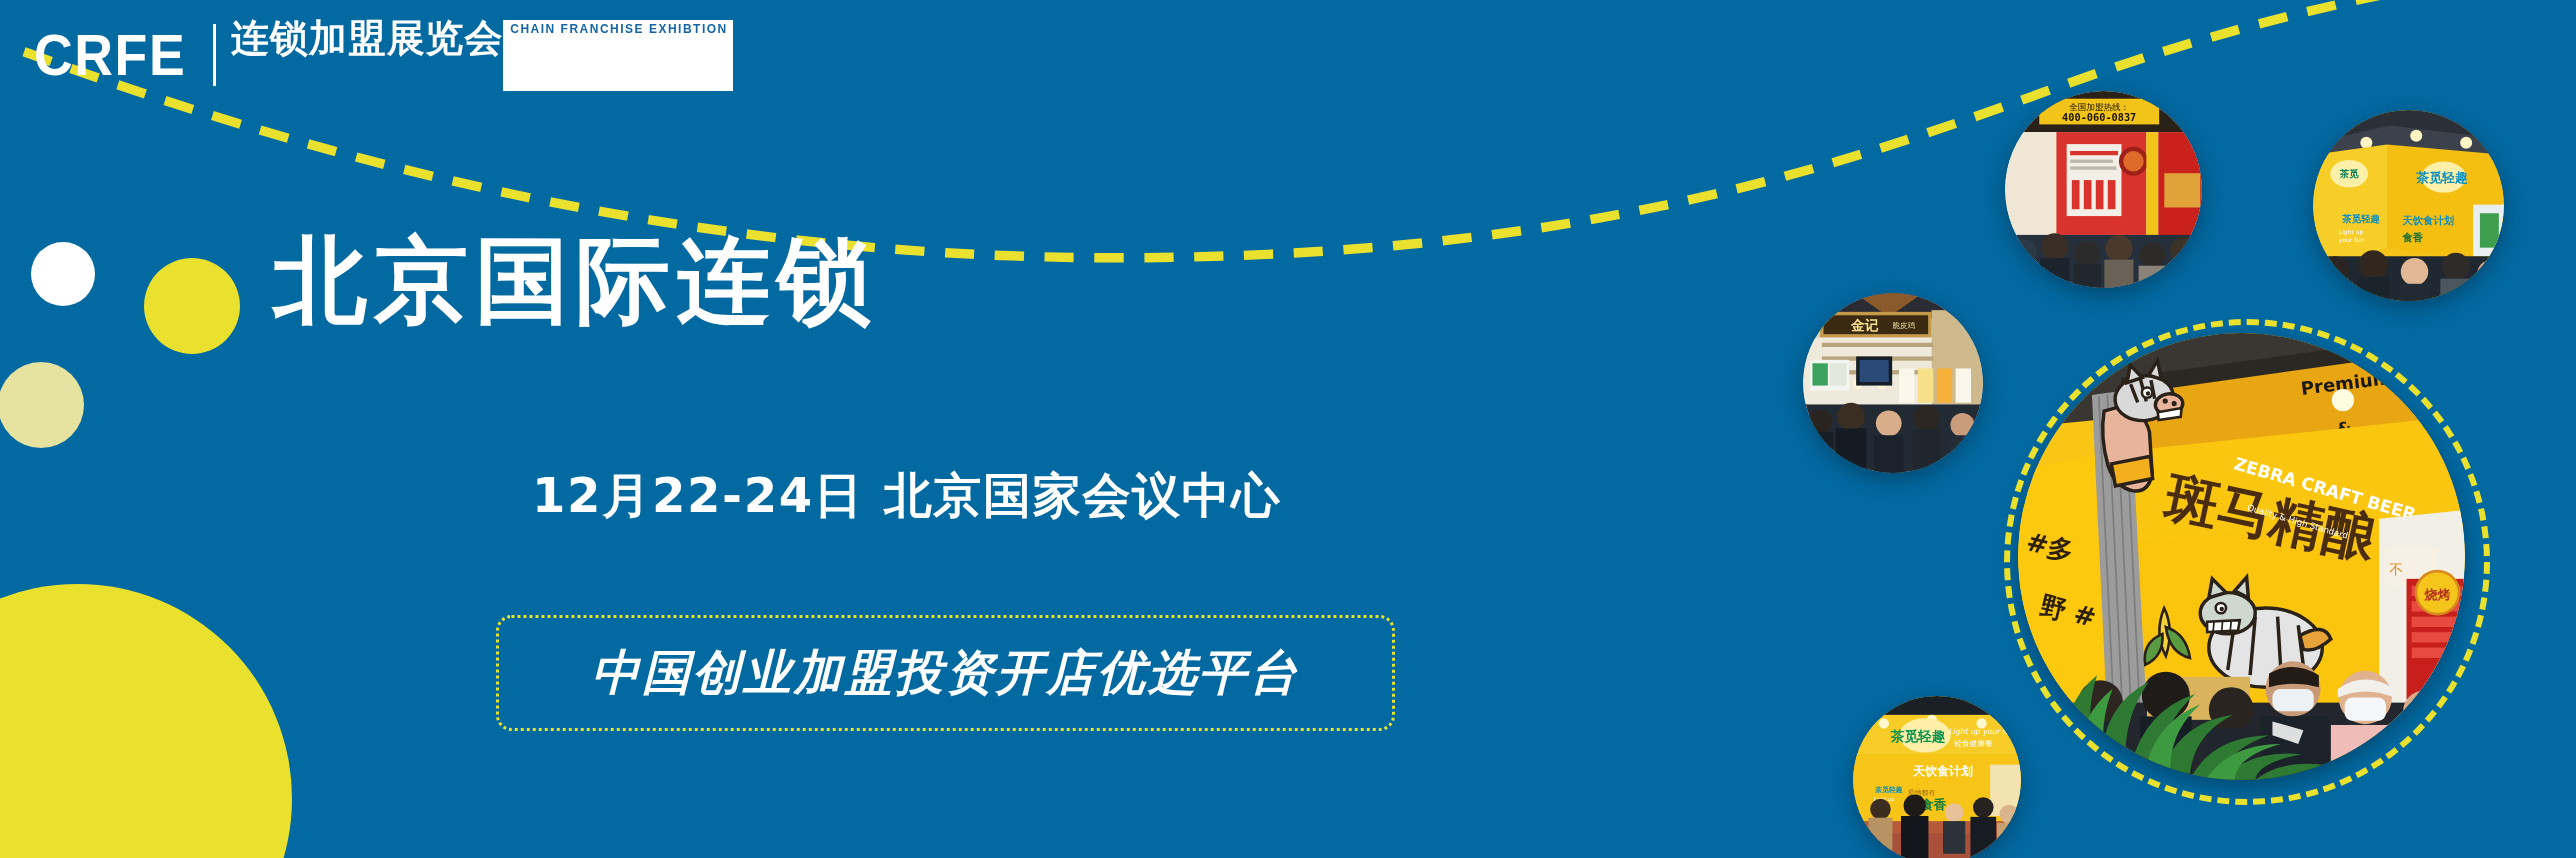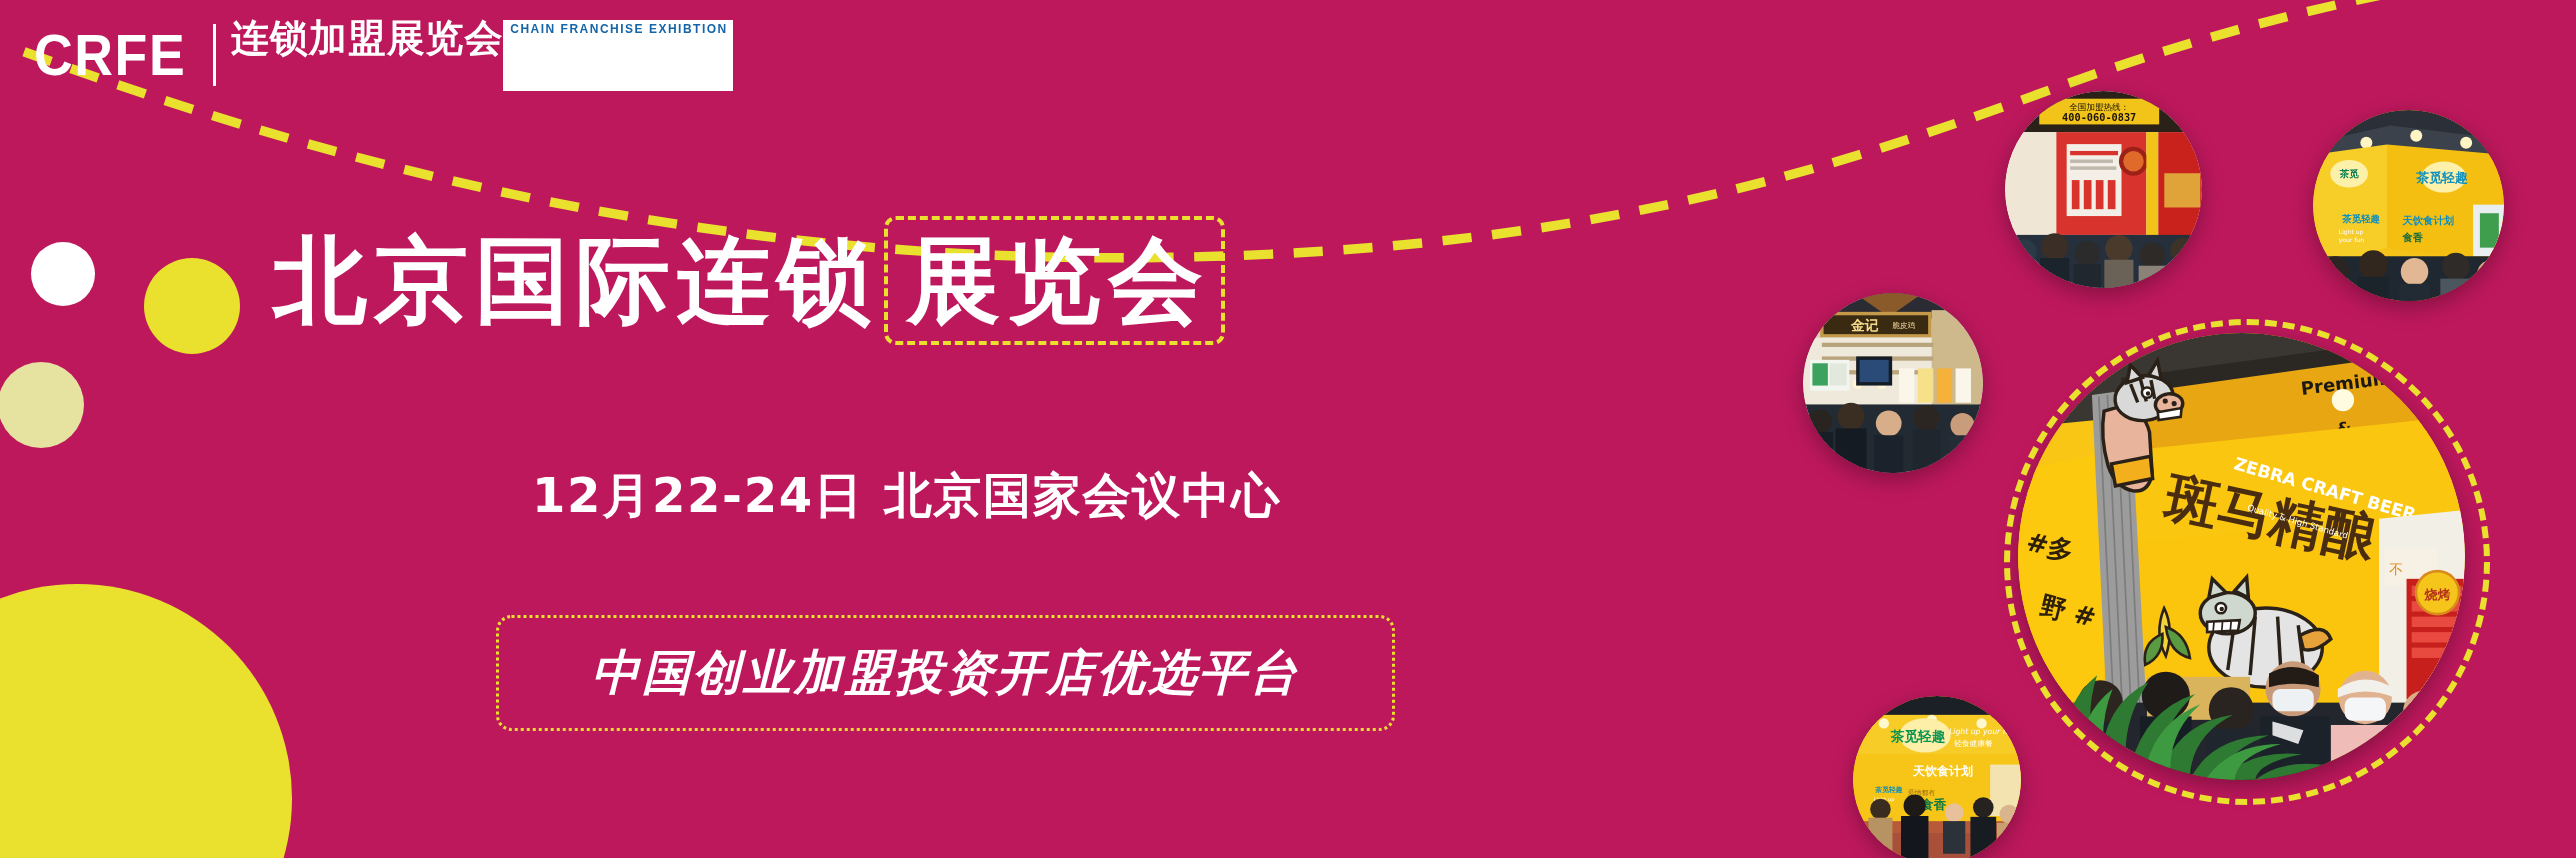--- a/index.html
+++ b/index.html
@@ -7,21 +7,21 @@
     background: #ffffff;
   }
   body {
     font-family: "Liberation Sans", "DejaVu Sans", sans-serif;
   }
   .banner {
     position: relative;
     width: 2576px;
     height: 859px;
     overflow: hidden;
-    background: #be185d;
+    background: #0369a1;
   }
 
   
   .deco { position: absolute; border-radius: 50%; }
   .deco-white-dot  { left: 31px;  top: 242px; width: 64px;  height: 64px;  background: #ffffff; }
   .deco-yellow-dot { left: 144px; top: 258px; width: 96px; height: 96px; background: #e9e12e; }
   .deco-pale-dot   { left: -1.7px;  top: 362px; width: 86px; height: 86px; background: #e6e2a0; }
   .deco-big-yellow { left: -137px; top: 584px; width: 429px; height: 429px; background: #e9e12e; }
 
   
@@ -180,21 +180,20 @@
     <div class="logo-crfe">CRFE</div>
     <div class="logo-divider"></div>
     <div class="logo-right">
       <div class="logo-cn">连锁加盟展览会</div>
       <div class="logo-en-bar">CHAIN FRANCHISE EXHIBTION</div>
     </div>
   </div>
 
   <div class="title-row">
     <span class="title-seg title-white">北京国际连锁</span>
-    <span class="title-seg title-boxed">展览会</span>
   </div>
 
   <div class="date-line">
     <span>12月22-24日</span><span class="venue">北京国家会议中心</span>
   </div>
 
   <div class="tagline-box">
     <span class="tagline-text">中国创业加盟投资开店优选平台</span>
   </div>
 

